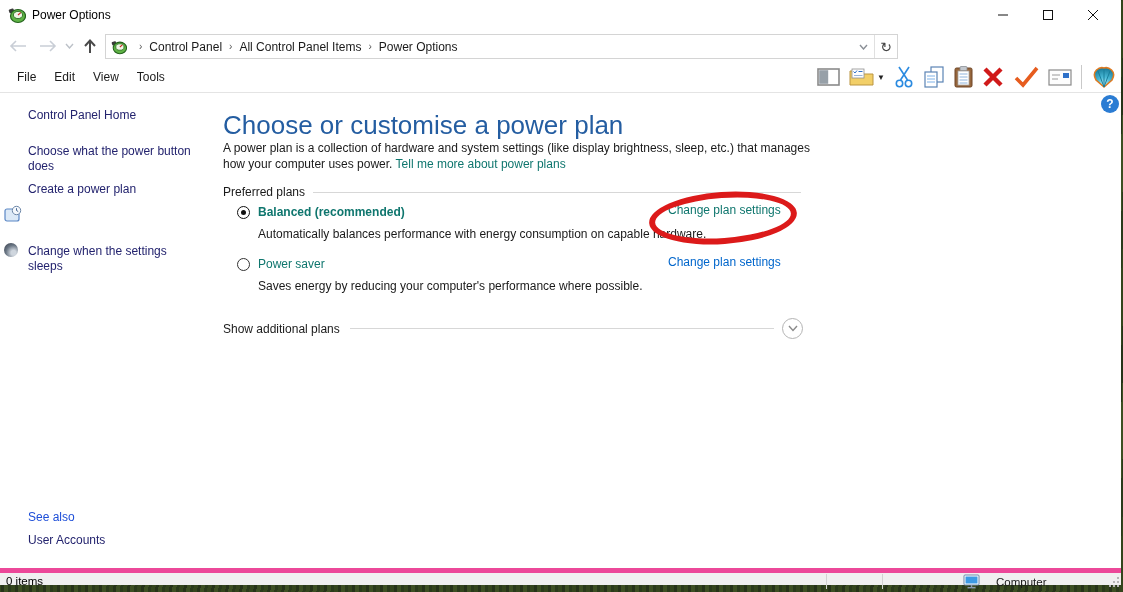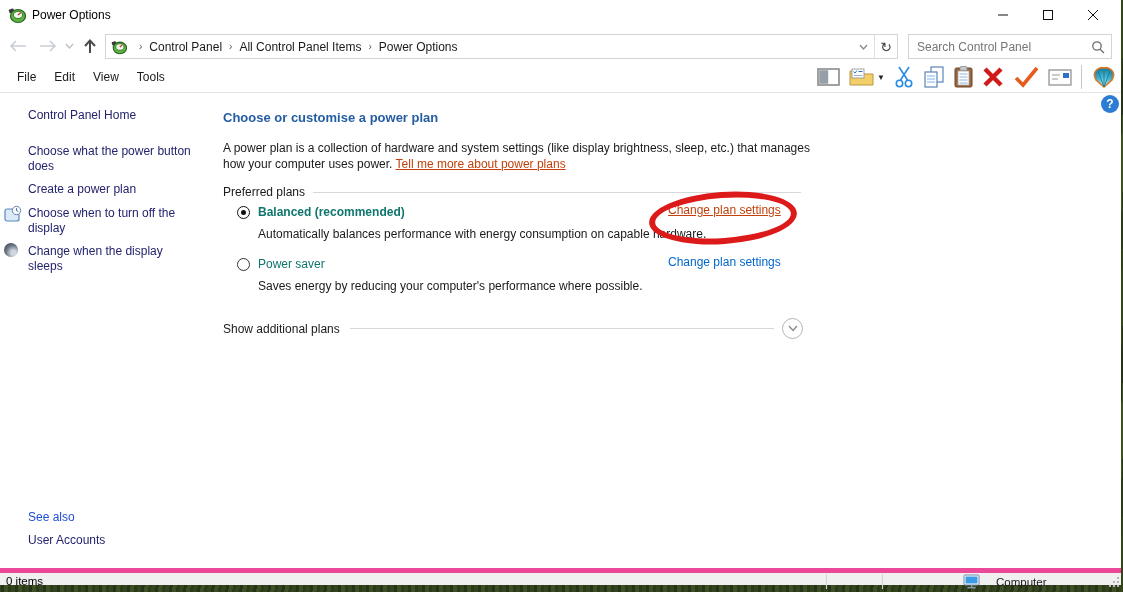--- a/index.html
+++ b/index.html
@@ -46,23 +46,23 @@
 
   
   .content { position:absolute; left:0; top:93px; width:1121px; height:475px; background:#fff; }
 
   .sidebar { position:absolute; left:0; top:0; width:218px; height:100%; }
   .side-item { position:absolute; left:28px; width:172px; color:#23236e; line-height:15px; cursor:pointer; }
   .side-icon { position:absolute; left:4px; width:18px; height:16px; }
   .see-also { position:absolute; left:28px; color:#1d4ed8; }
 
   .main { position:absolute; left:223px; top:0; width:880px; }
-  .main-title { font-size:13px; color:#245da1; font-weight:700; position:absolute; left:0; top:17px; }
+  .main-title { font-size:26px; color:#245da1; font-weight:400; position:absolute; left:0; top:17px; }
   .intro { position:absolute; left:0; top:47px; width:592px; line-height:1.35; color:#1a1a1a; }
-  .link { color:#c2410c; text-decoration:underline; cursor:pointer; }
+  .link { color:#0f766e; cursor:pointer; }
   .plainlink { color:#0066cc; text-decoration:none; cursor:pointer; }
 
   .group-row { position:absolute; left:0; top:92px; width:578px; display:flex; align-items:center; }
   .group-label { white-space:nowrap; padding-right:8px; color:#1a1a1a; }
   .group-line { flex:1; height:1px; background:#d7d7d7; }
 
   .plan { position:absolute; left:0; width:578px; }
   .plan-head { position:relative; display:flex; align-items:center; height:18px; }
   .radio { width:13px; height:13px; border:1px solid #333; border-radius:50%; margin-left:14px; flex:none; position:relative; background:#fff; }
   .radio.checked { border-color:#111; }
@@ -163,29 +163,20 @@
         <span class="addr-spacer"></span>
         <span class="addr-chevron">
           <svg width="9" height="6">
               <path d="M1 1 L4.5 5 L8 1" fill="none" stroke="#8a8f96" stroke-width="1.4"></path>
             </svg>
         </span>
         <span class="addr-divider"></span>
         <span class="refresh-btn">↻</span>
       </div>
 
-      <div class="searchbox">
-        <input type="text" placeholder="Search Control Panel" style="">
-        <span class="search-icon">
-          <svg width="14" height="14">
-              <circle cx="6" cy="6" r="4.2" fill="none" stroke="#6d6d6d" stroke-width="1.3"></circle>
-              <line x1="9.2" y1="9.2" x2="13" y2="13" stroke="#6d6d6d" stroke-width="1.3"></line>
-            </svg>
-        </span>
-      </div>
     </div>
 
     <div class="menurow">
       <div class="menus">
         <span class="menu-item">File</span>
         <span class="menu-item">Edit</span>
         <span class="menu-item">View</span>
         <span class="menu-item">Tools</span>
       </div>
       <div class="toolbar">
@@ -286,26 +277,25 @@
         <div class="side-item" style="top:15px;">Control Panel Home</div>
         <div class="side-item" style="top:51px;">Choose what the power button does</div>
         <div class="side-item" style="top:89px;">Create a power plan</div>
         <span class="side-icon" style="top:112px;">
           <svg width="18" height="17">
             <rect x="1" y="4" width="14" height="12" rx="2" fill="#dce9f7" stroke="#5b87c5" stroke-width="1.2"></rect>
             <circle cx="12.5" cy="5.5" r="4.2" fill="#f5f8fc" stroke="#6d87a8" stroke-width="1"></circle>
             <path d="M12.5 3.2 V5.5 L14.2 6.5" fill="none" stroke="#4a6a94" stroke-width="1"></path>
           </svg>
         </span>
-        <div class="side-item" style="top:113px; width:162px;">Choose when to turn off the display</div>
         <span class="side-icon" style="top:150px;">
           <span style="display:block;width:14px;height:14px;border-radius:50%;
             background:radial-gradient(circle at 68% 70%, #cfd6de 0 18%, #6a7684 55%, #2e3440 100%);"></span>
         </span>
-        <div class="side-item" style="top:151px; width:162px;">Change when the display sleeps</div>
+        <div class="side-item" style="top:151px; width:162px;">Change when the settings sleeps</div>
 
         <div class="see-also" style="top:417px;">See also</div>
         <div class="side-item" style="top:440px;">User Accounts</div>
       </div>
 
       <div class="main">
         <h1 class="main-title">Choose or customise a power plan</h1>
 
         <p class="intro"><span>A power plan is a collection of hardware and system settings (like display brightness, sleep, etc.) that manages how your computer uses power. </span><span class="link">Tell me more about power plans</span></p>
 

